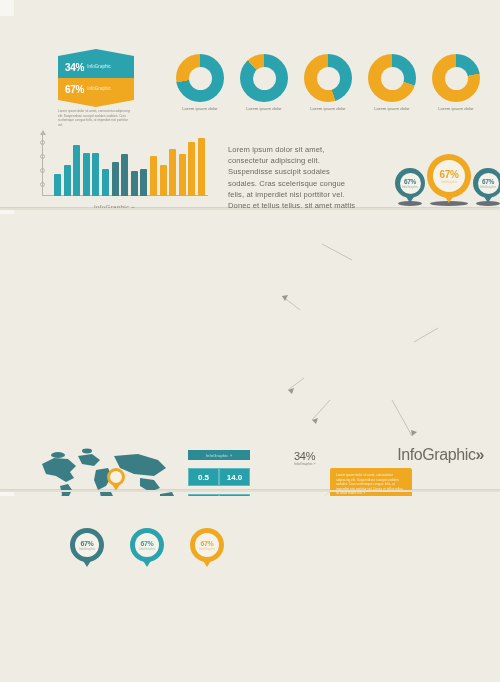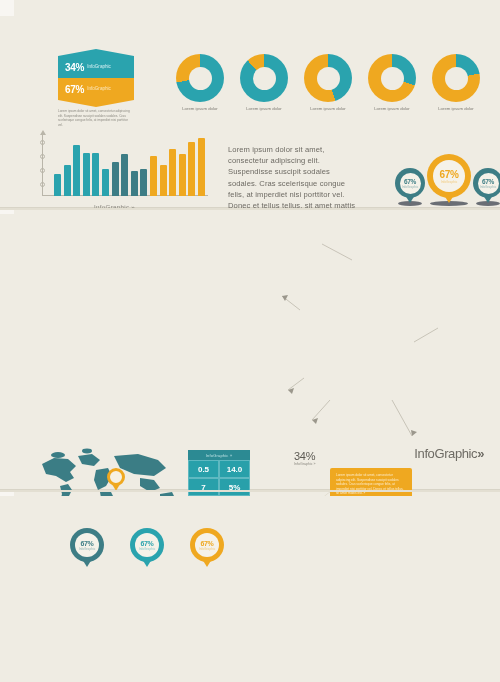--- a/index.html
+++ b/index.html
@@ -119,21 +119,21 @@
   .marker{
     position:absolute; left:73px; top:22px; width:22px;height:22px;
   }
 
   
   .dtable{ position:absolute; left:188px; top:236px; width:62px;}
   .dtable .th{
     background:#2c8a93; color:#bfe3e6; font-size:4px; text-align:center;
     padding:2.5px 0; letter-spacing:.2px;
   }
-  .dtable .tr{ display:flex; }
+  .dtable .tr{ display:flex;margin-top:8px; }
   .dtable .td{
     flex:1; background:#28a0aa; color:#fff; font-size:8px; font-weight:bold;
     text-align:center; padding:3.5px 0; border:1px solid #5fb9c1;
   }
 
   
   .globe{
     position:absolute; left:300px; top:268px; width:124px;height:124px;
     border-radius:50%; background:#f0ede4; overflow:hidden;
   }
@@ -152,21 +152,21 @@
   .lead .v{ font-size:11px; color:#5d5a53; letter-spacing:-.3px;}
   .lead .l{ font-size:3.6px; color:#8d8a82; }
 
   
   .people{ position:absolute; left:36px; top:378px; width:218px;}
   .prow{ display:flex; gap:4.2px; margin-bottom:3px;}
 
   
   .pin-row2{ position:absolute; left:70px; top:314px; display:flex; gap:26px;}
 
-  .brand{ position:absolute; right:16px; top:232px; font-size:13px;
+  .brand{ position:absolute; right:16px; top:232px; font-size:16px;
           color:#6e6b64; letter-spacing:-.4px;}
   .brand b{ color:#6e6b64; }
 </style>
 </head>
 <body>
 
 <div class="page">
   <div class="page-left-strip"></div>
 
   <div class="panel" id="panel1">

